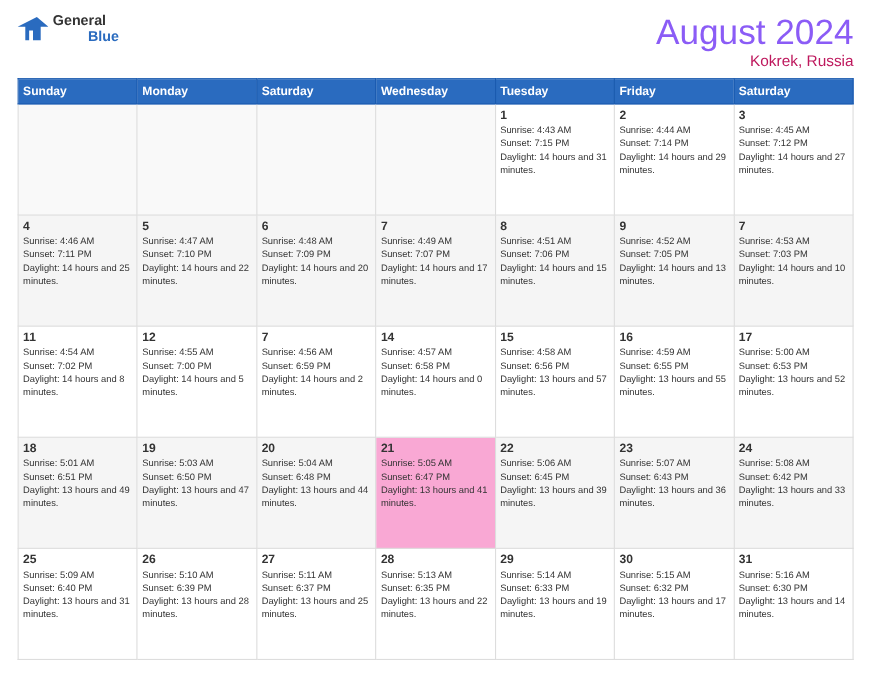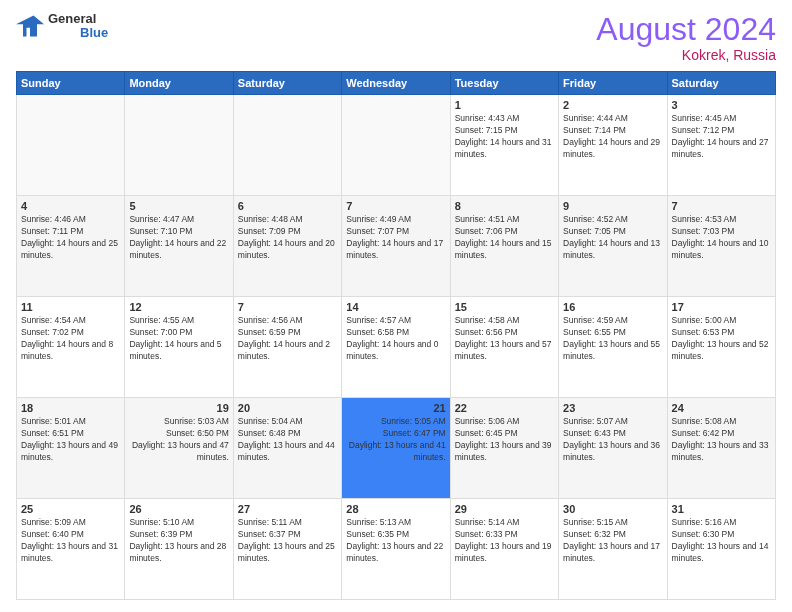--- a/index.html
+++ b/index.html
@@ -209,29 +209,29 @@
           <td>
             <span class="day-number">17</span>
             <div class="cell-text">Sunrise: 5:00 AM<br>Sunset: 6:53 PM<br>Daylight: 13 hours and 52 minutes.</div>
           </td>
         </tr>
         <tr>
           <td style="background: rgb(245, 245, 245); margin-top: 40px;">
             <span class="day-number">18</span>
             <div class="cell-text">Sunrise: 5:01 AM<br>Sunset: 6:51 PM<br>Daylight: 13 hours and 49 minutes.</div>
           </td>
-          <td style="background: rgb(245, 245, 245); text-align: right;">
+          <td style="background: rgb(245, 245, 245);">
             <span class="day-number">19</span>
             <div class="cell-text">Sunrise: 5:03 AM<br>Sunset: 6:50 PM<br>Daylight: 13 hours and 47 minutes.</div>
           </td>
           <td style="background: rgb(245, 245, 245);">
             <span class="day-number">20</span>
             <div class="cell-text">Sunrise: 5:04 AM<br>Sunset: 6:48 PM<br>Daylight: 13 hours and 44 minutes.</div>
           </td>
-          <td style="background: #3b82f6; text-align: right;">
+          <td style="background: #f9a8d4;">
             <span class="day-number">21</span>
             <div class="cell-text">Sunrise: 5:05 AM<br>Sunset: 6:47 PM<br>Daylight: 13 hours and 41 minutes.</div>
           </td>
           <td style="background: rgb(245, 245, 245);">
             <span class="day-number">22</span>
             <div class="cell-text">Sunrise: 5:06 AM<br>Sunset: 6:45 PM<br>Daylight: 13 hours and 39 minutes.</div>
           </td>
           <td style="background: rgb(245, 245, 245);">
             <span class="day-number">23</span>
             <div class="cell-text">Sunrise: 5:07 AM<br>Sunset: 6:43 PM<br>Daylight: 13 hours and 36 minutes.</div>

